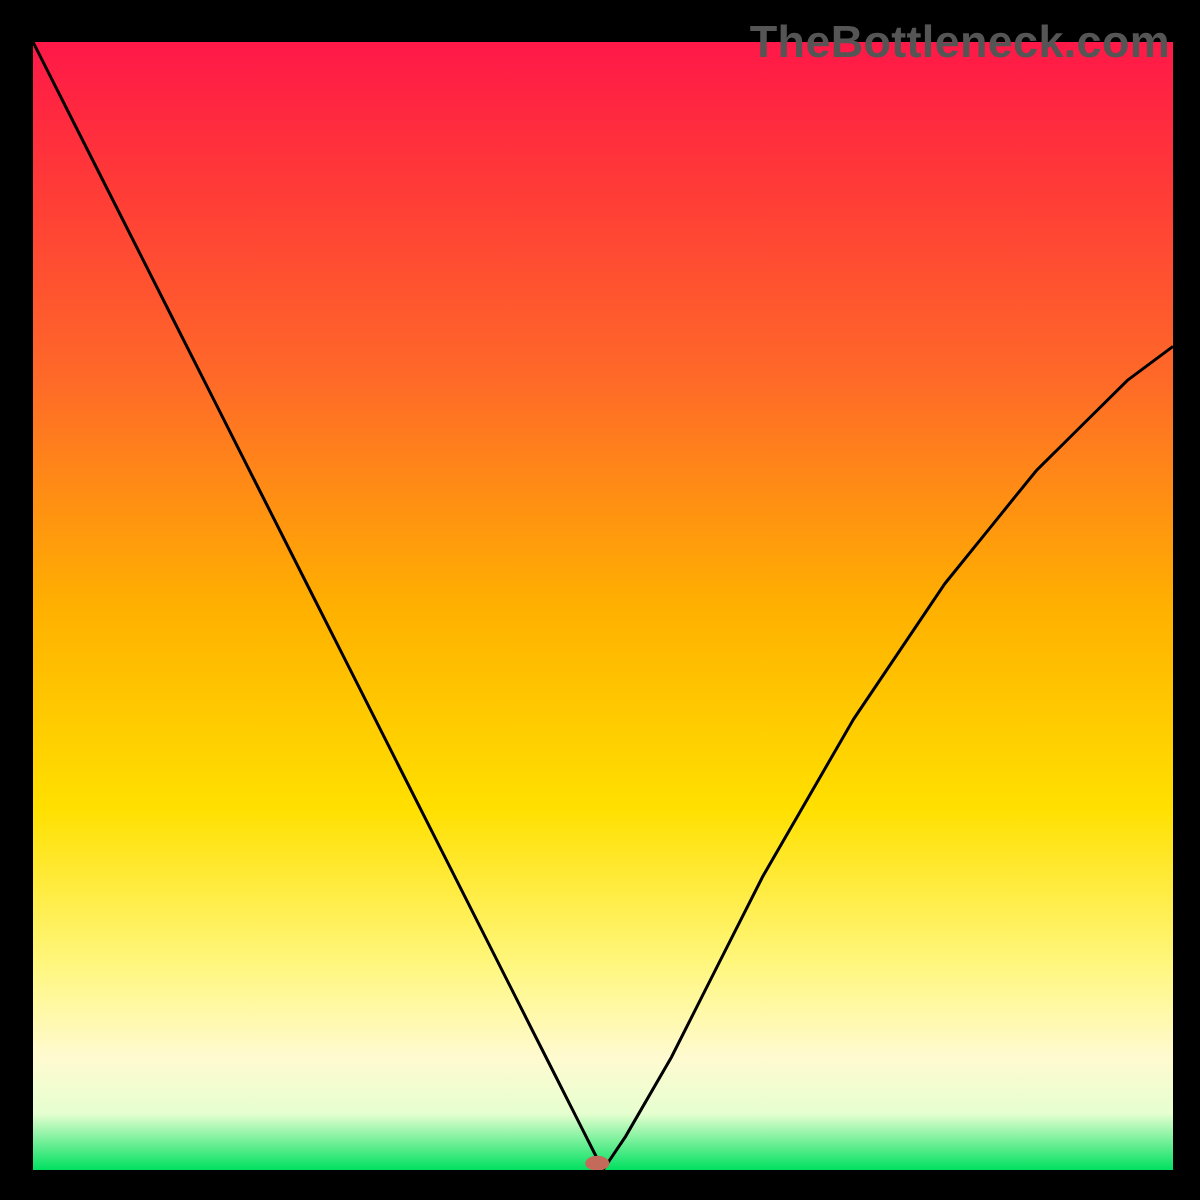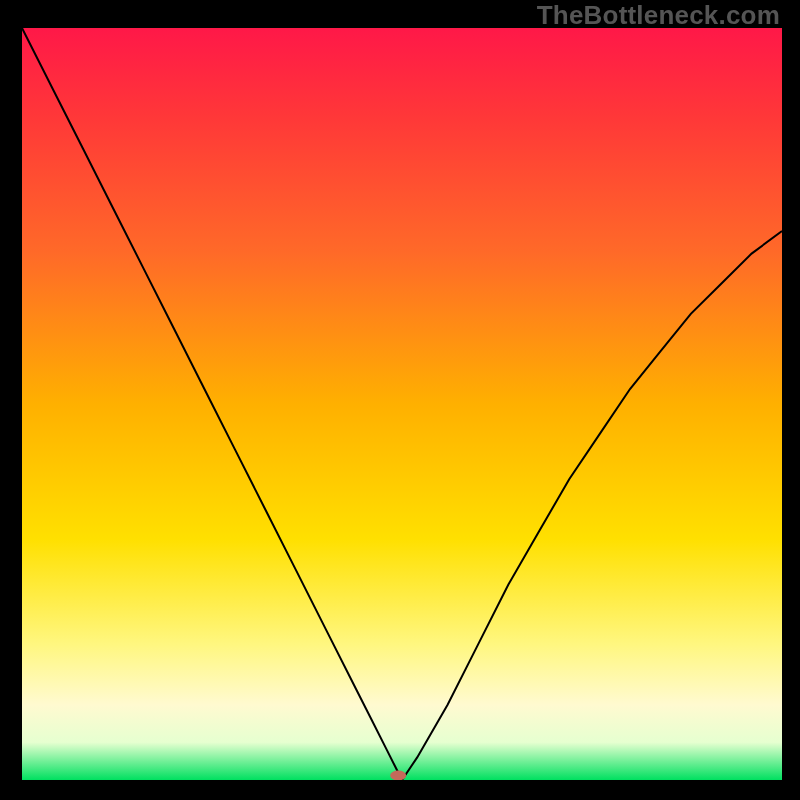--- a/index.html
+++ b/index.html
@@ -6,24 +6,24 @@
   body {
     width: 800px;
     height: 800px;
     background: #000;
     position: relative;
     overflow: hidden;
     font-family: Arial, Helvetica, sans-serif;
   }
   .watermark {
     position: absolute;
-    top: 0;
+    top: 12px;
     right: 20px;
     color: #555;
-    font-size: 26px;
+    font-size: 30px;
     font-weight: 600;
     z-index: 10;
     letter-spacing: 0.2px;
   }
   .plot-frame {
     position: absolute;
     left: 22px;
     top: 28px;
     width: 760px;
     height: 752px;

